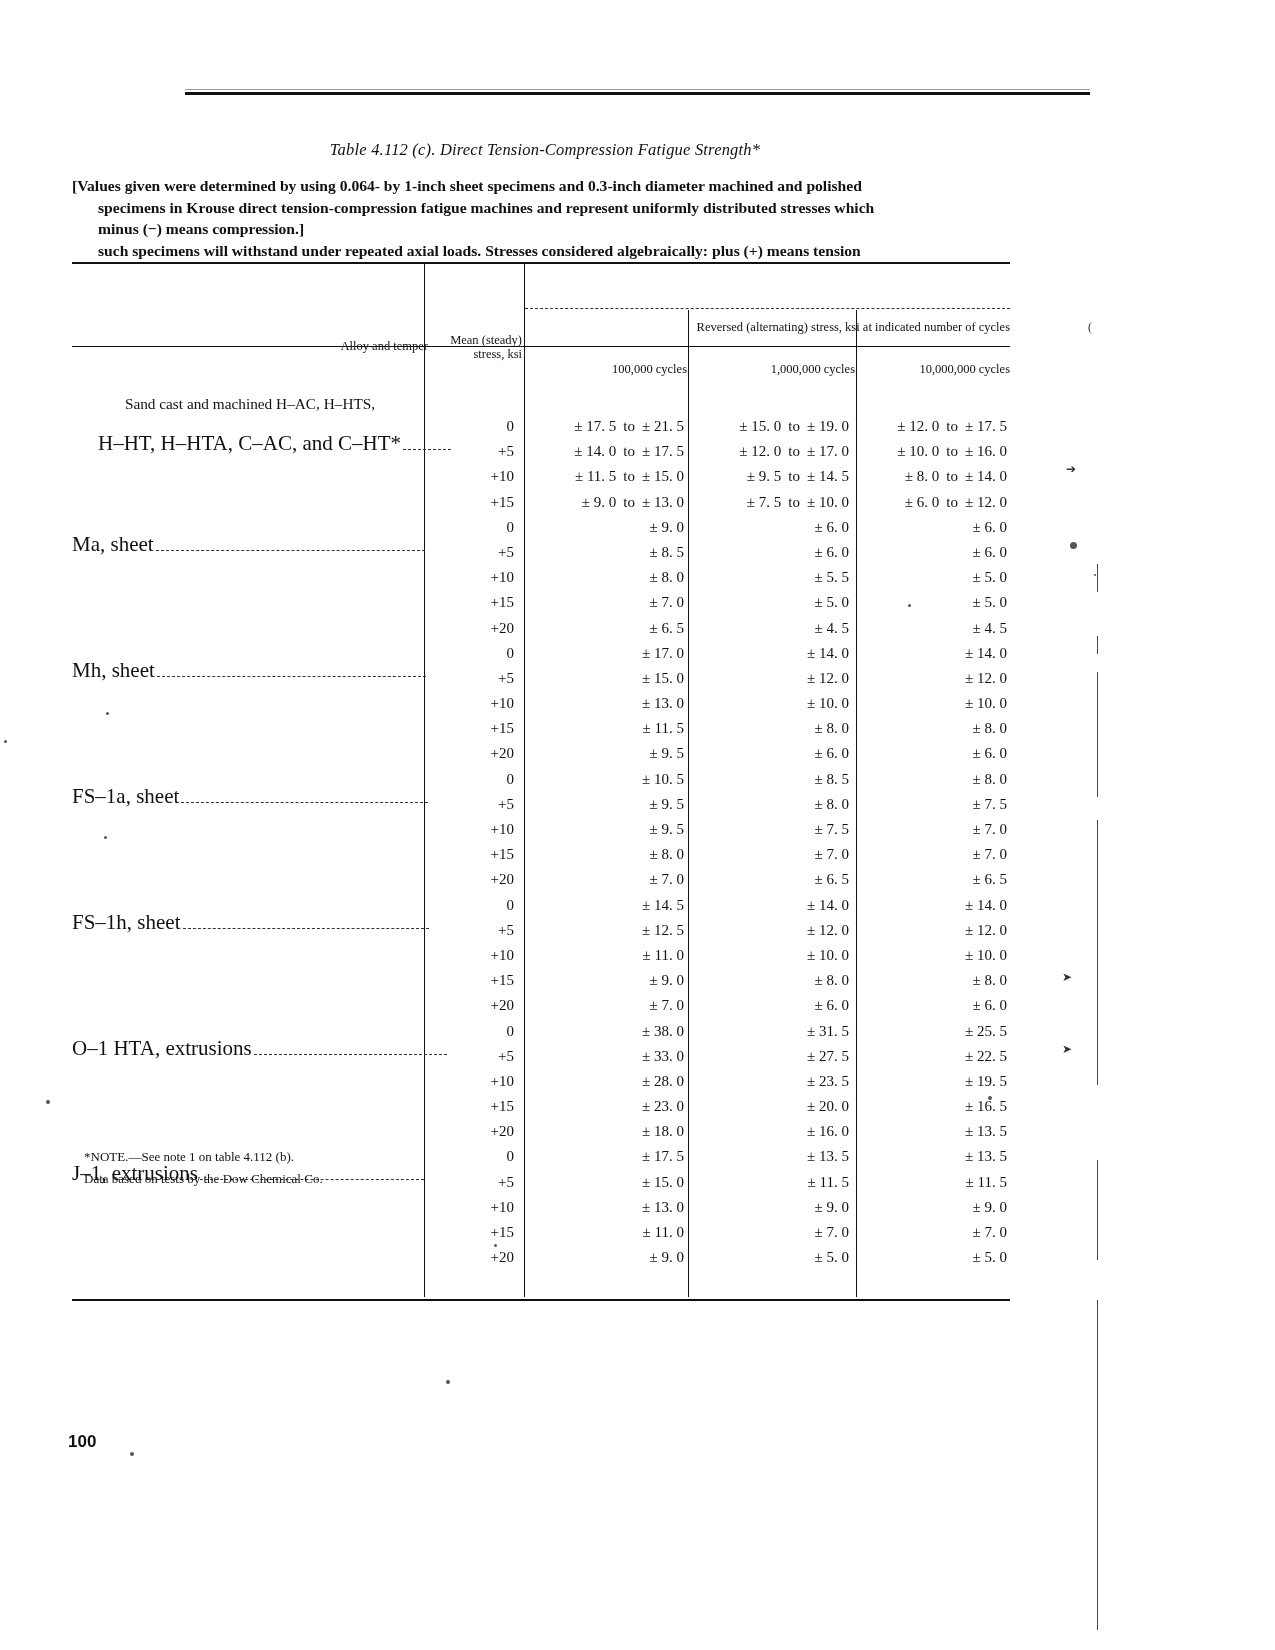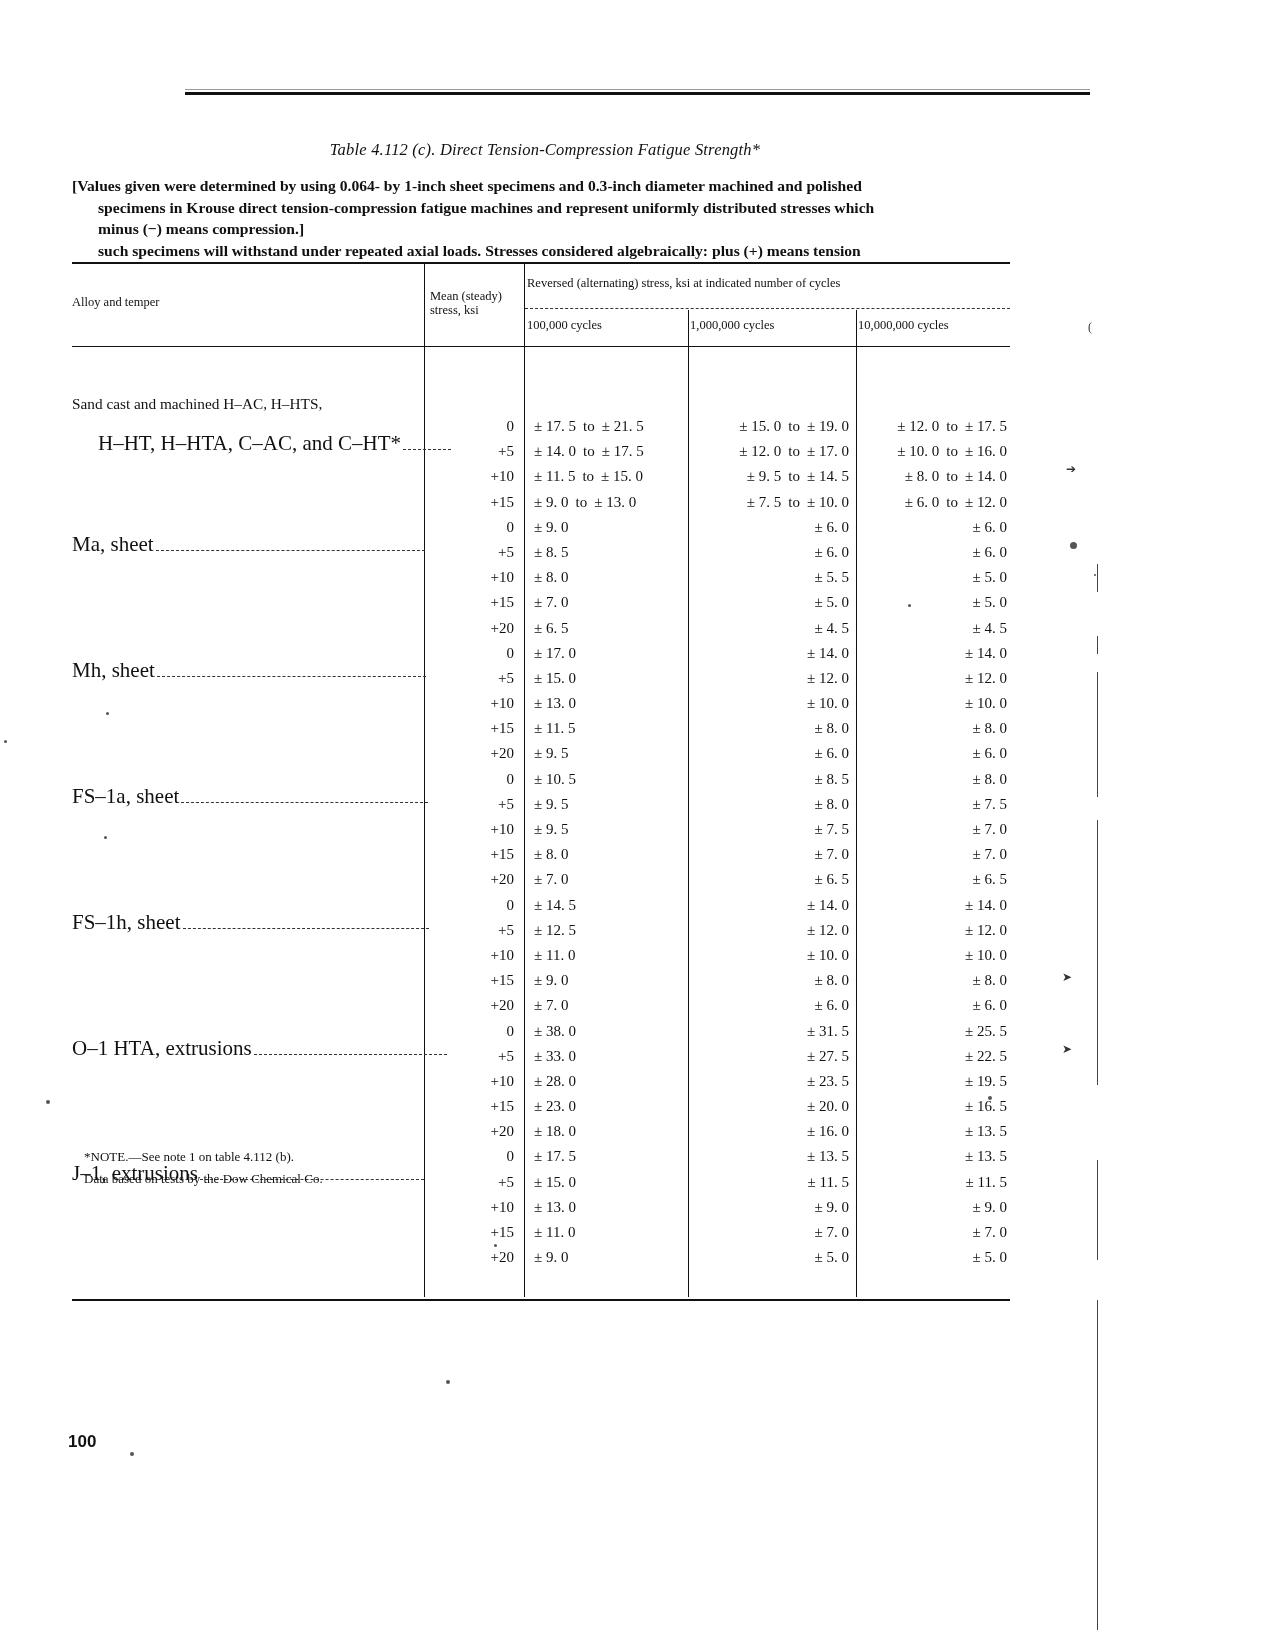--- a/index.html
+++ b/index.html
@@ -76,23 +76,24 @@
 
   .rule-heavy { height: 2px; background: #111; width: 100%; }
   .rule-med   { height: 1px; background: #111; width: 100%; }
 
   .hdr {
     position: relative;
     height: 82px;
   }
   .hdr .cell {
     position: absolute;
-    text-align: left;
+    text-align: right;
     font-size: 12.5px;
     line-height: 14px;
+    margin-top: 44px;
   }
   .hdr-alloy { left: 0;   top: 31px; width: 356px; }
   .hdr-mean  { left: 358px; top: 25px; width: 92px; }
   .hdr-span  { left: 455px; top: 12px; width: 483px; }
   .hdr-c1    { left: 455px; top: 54px; width: 160px; }
   .hdr-c2    { left: 618px; top: 54px; width: 165px; }
   .hdr-c3    { left: 786px; top: 54px; width: 152px; }
 
   .hdr .vline {
     position: absolute;
@@ -136,36 +137,37 @@
     margin-left: 2px;
     vertical-align: baseline;
   }
   .row .label2 {
     position: absolute;
     left: 0;
     top: -20px;
     width: 356px;
     font-size: 15.3px;
     white-space: nowrap;
+    text-align: center;
   }
   .row .mean {
     position: absolute;
     left: 358px;
     top: 3px;
     width: 84px;
     text-align: right;
     font-size: 15px;
   }
   .row .v {
     position: absolute;
     top: 3px;
     font-size: 15px;
     white-space: nowrap;
   }
-  .row .v1 { left: 462px; width: 150px; text-align: left; }
+  .row .v1 { left: 462px; width: 150px; text-align: right; }
   .row .v2 { left: 625px; width: 152px; text-align: right; }
   .row .v3 { left: 793px; width: 142px; text-align: right; }
 
   .v .rng { display: inline-block; }
   .v .to  { display: inline-block; padding: 0 7px; }
 
   .footnotes {
     position: absolute;
     left: 84px;
     top: 1146px;

